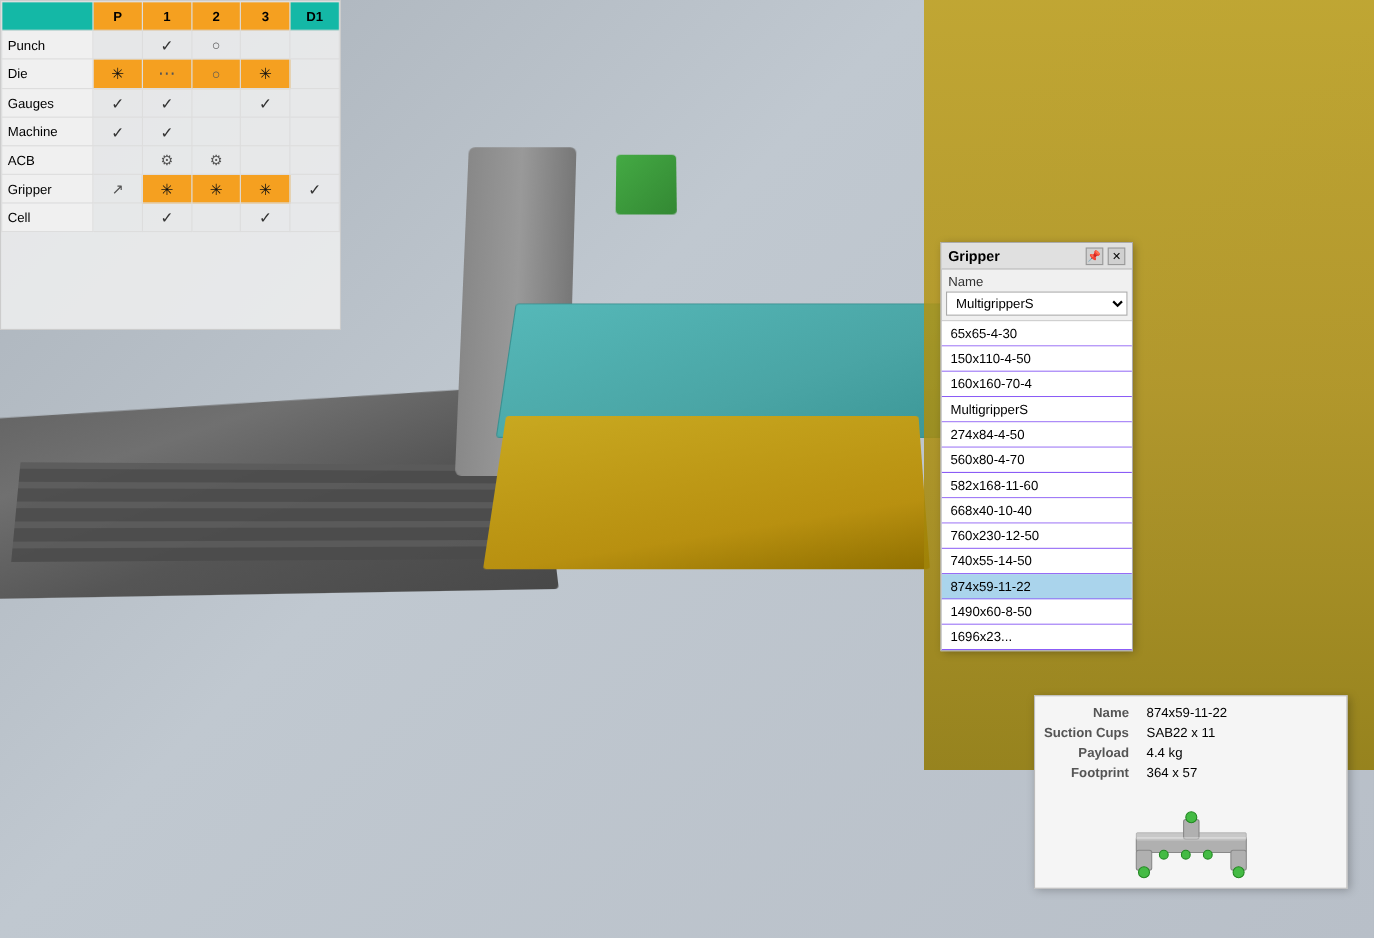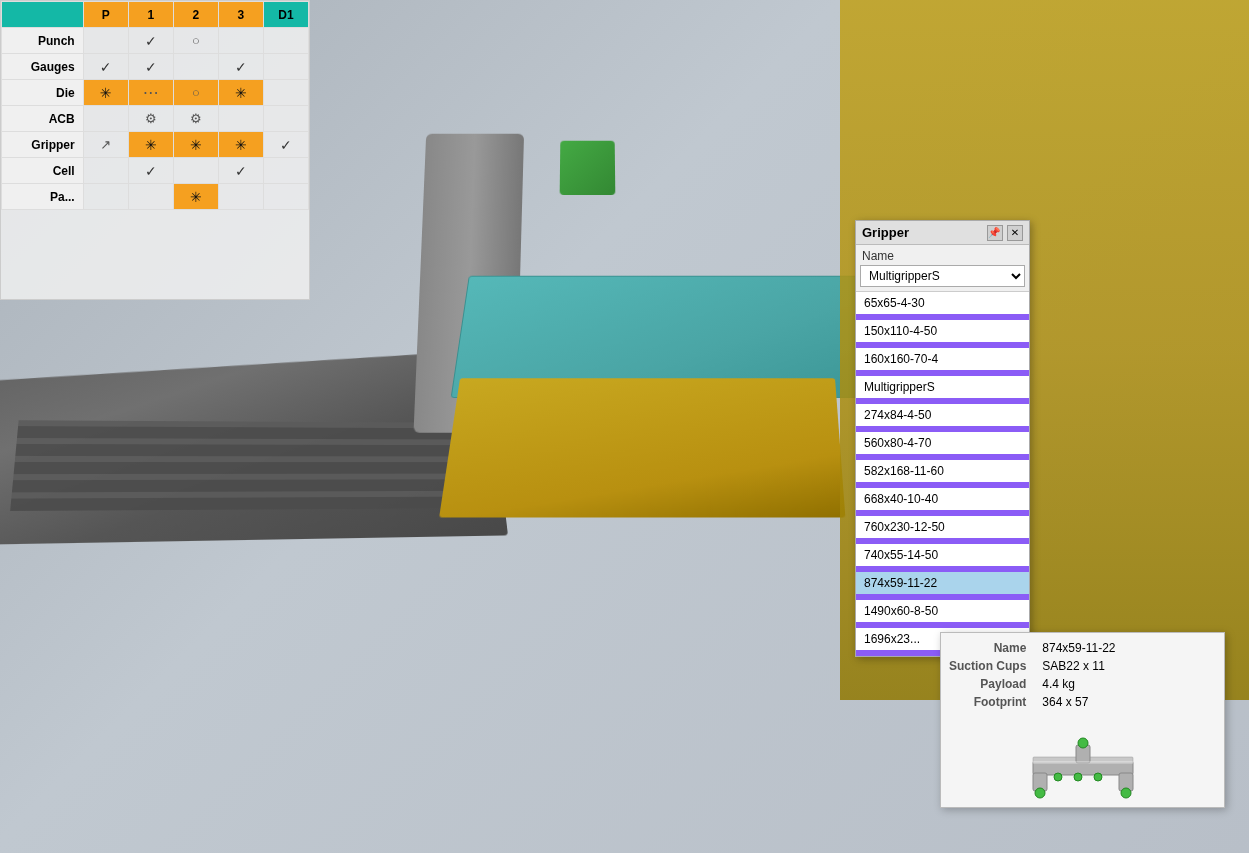--- a/index.html
+++ b/index.html
@@ -41,23 +41,23 @@
       padding: 3px 5px;
       text-align: center;
       min-width: 32px;
       height: 26px;
     }
     .matrix-table th {
       background: #14b8a6;
       font-weight: bold;
     }
     .matrix-table td:first-child {
-      text-align: right;
+      text-align: left;
       background: #f0f0f0;
-      font-weight: bold;
+      font-weight: normal;
       padding-right: 8px;
     }
     .cell-orange {
       background: #f5a020 !important;
     }
     .cell-check::after { content: '✓'; font-size: 14px; color: #333; }
     .cell-star::after { content: '✳'; font-size: 14px; color: #111; }
     .cell-circle::after { content: '○'; font-size: 13px; color: #555; }
     .cell-dots::after { content: '⋯'; font-size: 16px; color: #555; }
     .cell-gear::after { content: '⚙'; font-size: 13px; color: #555; }
@@ -123,21 +123,21 @@
 
     .gripper-list {
       border-top: 1px solid #ccc;
       overflow-y: auto;
       max-height: 420px;
     }
     .gripper-list-item {
       padding: 4px 8px;
       font-size: 12px;
       cursor: pointer;
-      border-bottom: 6px solid #8b5cf6;
+      border-bottom: 1px solid #8b5cf6;
       background: white;
       white-space: nowrap;
     }
     .gripper-list-item.selected {
       background: #aad4ec;
       color: #000;
     }
 
     
     .tooltip-panel {
@@ -254,37 +254,45 @@
       <tr>
         <td>Punch</td>
         <td></td>
         <td><span class="cell-check"></span></td>
         <td><span class="cell-circle"></span></td>
         <td></td>
         <td></td>
       </tr>
 
       <tr>
-        <td>Gauges</td>
-        <td><span class="cell-check"></span></td>
-        <td><span class="cell-check"></span></td>
-        <td></td>
-        <td><span class="cell-check"></span></td>
-        <td></td>
-      </tr>
-
-      <tr>
         <td>Die</td>
         <td class="cell-orange"><span class="cell-star"></span></td>
         <td class="cell-orange"><span class="cell-dots"></span></td>
         <td class="cell-orange"><span class="cell-circle"></span></td>
         <td class="cell-orange"><span class="cell-star"></span></td>
         <td></td>
       </tr>
 
+      <tr>
+        <td>Gauges</td>
+        <td><span class="cell-check"></span></td>
+        <td><span class="cell-check"></span></td>
+        <td></td>
+        <td><span class="cell-check"></span></td>
+        <td></td>
+      </tr>
+
+      <tr>
+        <td>Machine</td>
+        <td><span class="cell-check"></span></td>
+        <td><span class="cell-check"></span></td>
+        <td></td>
+        <td></td>
+        <td></td>
+      </tr>
 
       <tr>
         <td>ACB</td>
         <td></td>
         <td><span class="cell-gear"></span></td>
         <td><span class="cell-gear"></span></td>
         <td></td>
         <td></td>
       </tr>
 
@@ -300,28 +308,20 @@
 
       <tr>
         <td>Cell</td>
         <td></td>
         <td><span class="cell-check"></span></td>
         <td></td>
         <td><span class="cell-check"></span></td>
         <td></td>
       </tr>
 
-      <tr>
-        <td>Pa...</td>
-        <td></td>
-        <td></td>
-        <td class="cell-orange"><span class="cell-star"></span></td>
-        <td></td>
-        <td></td>
-      </tr>
     </tbody>
   </table>
 </div>
 
 <div class="gripper-panel">
   <div class="gripper-titlebar">
     <span class="gripper-title">Gripper</span>
     <div class="titlebar-controls">
       <div class="titlebar-btn" title="Pin">📌</div>
       <div class="titlebar-btn" title="Close">✕</div>

